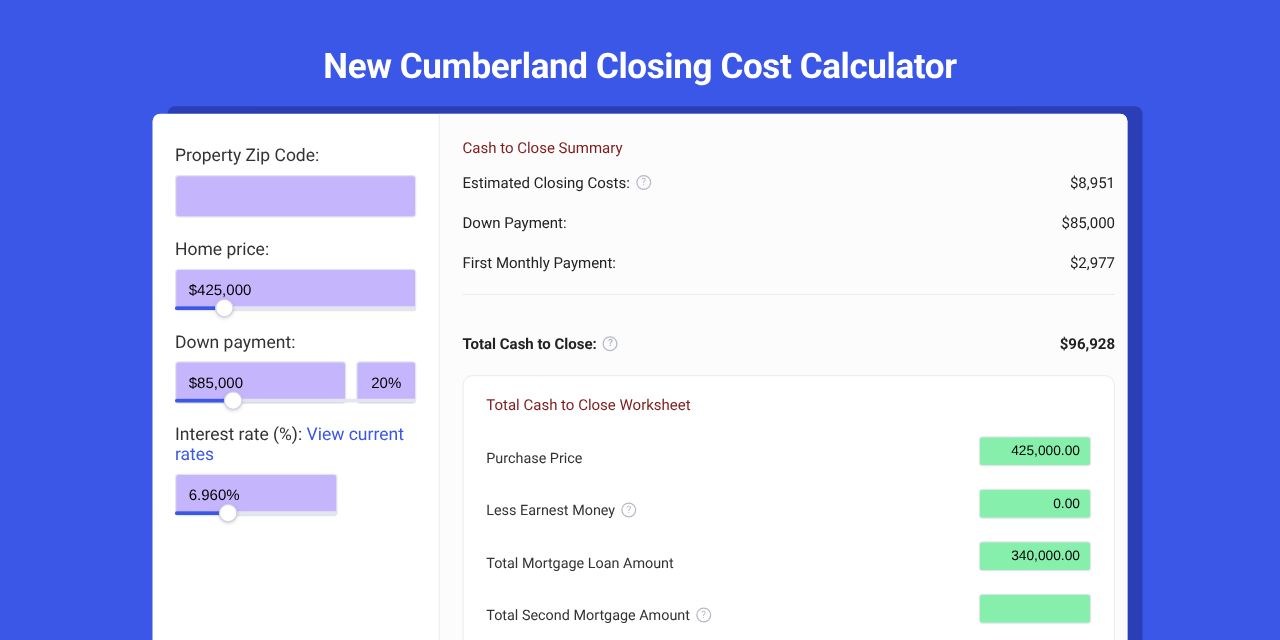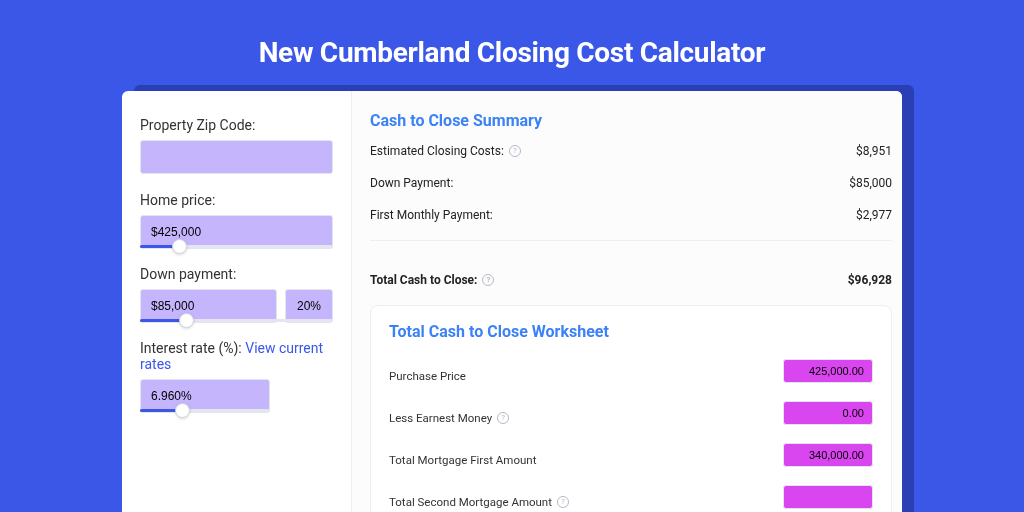--- a/index.html
+++ b/index.html
@@ -87,23 +87,23 @@
     border-radius: 50%;
     box-shadow: 0 1px 3px rgba(0,0,0,0.15);
   }
   
   .right-col {
     flex: 1;
     background: #fcfcfd;
     padding: 20px 10px 0 18px;
   }
   .sec-title {
-    font-size: 16px;
-    font-weight: 700;
-    color: #3b82f6;
+    font-size: 12px;
+    font-weight: 400;
+    color: #7f1d1d;
     margin-bottom: 14px;
   }
   .summary-row {
     display: flex;
     justify-content: space-between;
     align-items: center;
     font-size: 12px;
     color: #222;
     margin-bottom: 18px;
   }
@@ -137,21 +137,21 @@
   }
   .ws-row:first-of-type { margin-top: 10px; }
   .ws-val {
     width: 90px;
     height: 24px;
     border: 1px solid #e2e5ec;
     border-radius: 3px;
     font-size: 11px;
     text-align: right;
     padding: 0 8px;
-    background: #d946ef;
+    background: #86efac;
   }
 </style>
 </head>
 <body>
 
 <h1 class="page-title">New Cumberland Closing Cost Calculator</h1>
 
 <div class="shadow-wrap">
   <div class="panel-shadow"></div>
   <div class="panel">
@@ -234,21 +234,21 @@
           <input class="ws-val" value="425,000.00" style="">
         </div>
         <div class="ws-row">
           <span class="label-with-help">
             <span>Less Earnest Money</span>
             <span class="help-icon">?</span>
           </span>
           <input class="ws-val" value="0.00" style="">
         </div>
         <div class="ws-row">
-          <span>Total Mortgage First Amount</span>
+          <span>Total Mortgage Loan Amount</span>
           <input class="ws-val" value="340,000.00" style="">
         </div>
         <div class="ws-row">
           <span class="label-with-help">
             <span>Total Second Mortgage Amount</span>
             <span class="help-icon">?</span>
           </span>
           <input class="ws-val" value="" style="">
         </div>
       </div>

